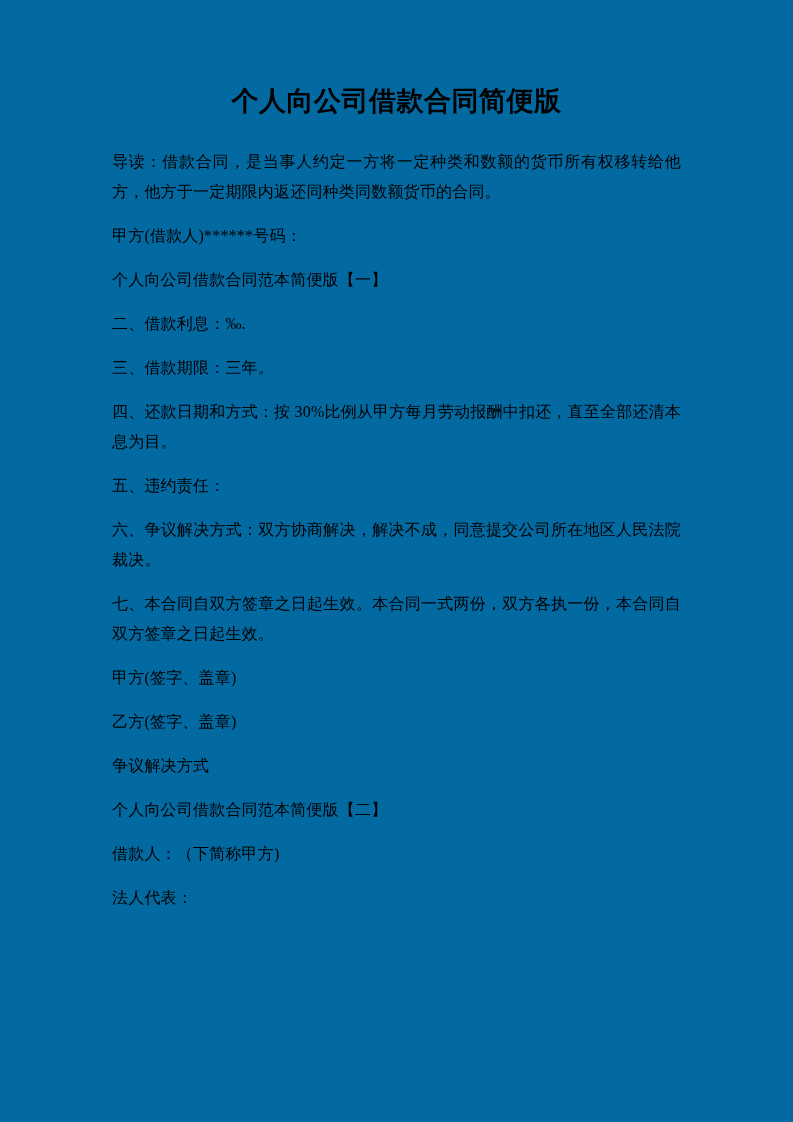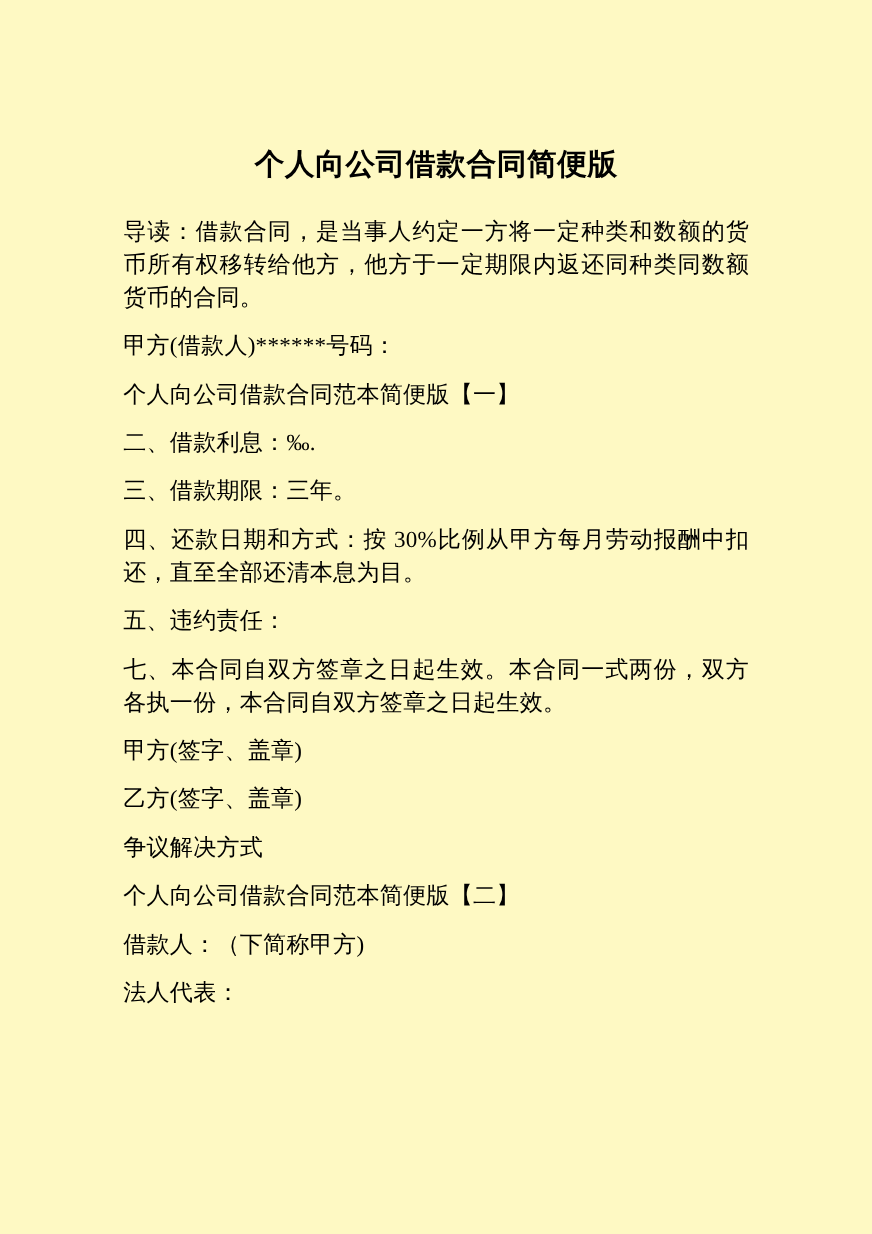--- a/index.html
+++ b/index.html
@@ -3,39 +3,39 @@
 <meta charset="utf-8">
 <style>
   html, body {
     margin: 0;
     padding: 0;
     background: #ffffff;
   }
   .page {
     width: 793px;
     height: 1122px;
-    background: #fef9c3;
+    background: #0369a1;
     position: relative;
     box-sizing: border-box;
-    padding: 113px 112px 60px 112px;
+    padding: 65px 112px 60px 112px;
     font-family: "Liberation Serif", "DejaVu Serif", serif;
     color: #000000;
     overflow: hidden;
   }
   .doc-title {
     text-align: center;
     font-family: "Liberation Sans", "DejaVu Sans", sans-serif;
     font-weight: bold;
     font-size: 27px;
     line-height: 1.4;
     margin: 18px 0 26px 0;
     letter-spacing: 0.5px;
   }
   .para {
-    font-size: 21px;
+    font-size: 16px;
     line-height: 30px;
     margin: 0 0 14px 0;
     text-align: justify;
     letter-spacing: 0.2px;
   }
   .para:last-child {
     margin-bottom: 16px;
   }
 </style>
 </head>
@@ -44,20 +44,21 @@
 <div class="page">
   <h1 class="doc-title">个人向公司借款合同简便版</h1>
   <div class="body">
     <p class="para">导读：借款合同，是当事人约定一方将一定种类和数额的货币所有权移转给他方，他方于一定期限内返还同种类同数额货币的合同。</p>
     <p class="para">甲方(借款人)******号码：</p>
     <p class="para">个人向公司借款合同范本简便版【一】</p>
     <p class="para">二、借款利息：‰.</p>
     <p class="para">三、借款期限：三年。</p>
     <p class="para">四、还款日期和方式：按 30%比例从甲方每月劳动报酬中扣还，直至全部还清本息为目。</p>
     <p class="para">五、违约责任：</p>
+    <p class="para">六、争议解决方式：双方协商解决，解决不成，同意提交公司所在地区人民法院裁决。</p>
     <p class="para">七、本合同自双方签章之日起生效。本合同一式两份，双方各执一份，本合同自双方签章之日起生效。</p>
     <p class="para">甲方(签字、盖章)</p>
     <p class="para">乙方(签字、盖章)</p>
     <p class="para">争议解决方式</p>
     <p class="para">个人向公司借款合同范本简便版【二】</p>
     <p class="para">借款人：（下简称甲方)</p>
     <p class="para">法人代表：</p>
   </div>
 </div>
 

